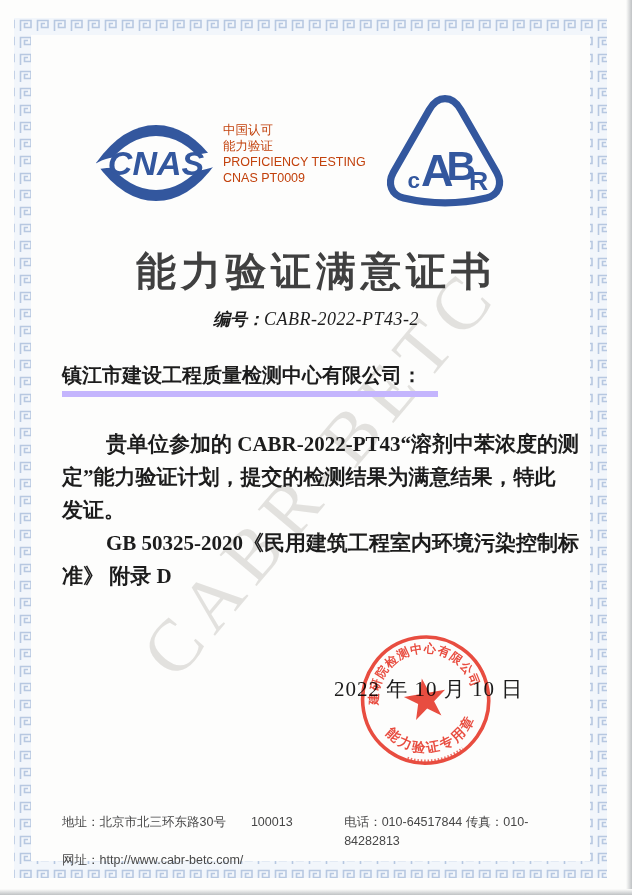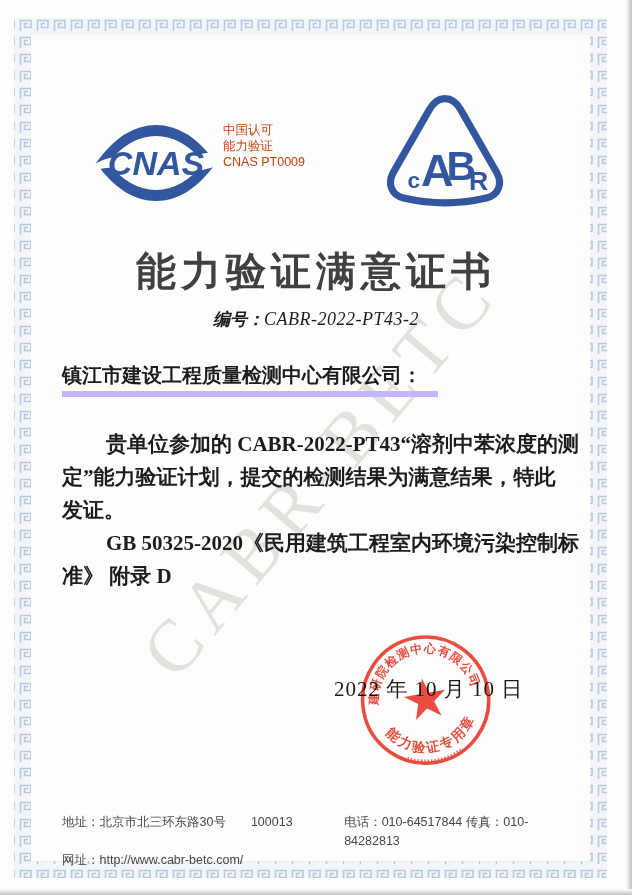--- a/index.html
+++ b/index.html
@@ -63,20 +63,21 @@
     <svg class="cnas-logo" width="126" height="82" viewBox="0 0 126 82">
       <path d="M3,41 Q30,3 63,3 Q96,3 123,41 Q96,79 63,79 Q30,79 3,41 Z" fill="#33579e"></path>
       <path d="M15,41 Q37,14 63,14 Q89,14 111,41 Q89,68 63,68 Q37,68 15,41 Z" fill="#fdfdfc"></path>
       <path d="M2,42 C28,26 55,44 124,29 L124,44 C70,62 45,38 2,48 Z" fill="#fdfdfc"></path>
       <text x="63" y="53" text-anchor="middle" font-family="Liberation Sans, sans-serif" font-size="34" font-weight="bold" font-style="italic" fill="#33579e">CNAS</text>
     </svg>
 
     <div class="cnas-text">
       <div>中国认可</div>
       <div>能力验证</div>
+      <div>PROFICIENCY TESTING</div>
       <div>CNAS PT0009</div>
     </div>
 
     <svg class="cabr-logo" width="128" height="122" viewBox="0 0 125 118">
       <path d="M62.5,5 C69,5 74,9 78,16 L113,77 C119,88 115,99 103,102 C77,108 48,108 22,102 C10,99 6,88 12,77 L47,16 C51,9 56,5 62.5,5 Z" fill="none" stroke="#33579e" stroke-width="7"></path>
       <g font-family="Liberation Sans, sans-serif" font-weight="bold" fill="#33579e">
         <text x="26" y="92" font-size="22">c</text>
         <text x="39" y="90" font-size="44">A</text>
         <text x="64" y="84" font-size="40">B</text>
         <text x="86" y="94" font-size="26">R</text>

